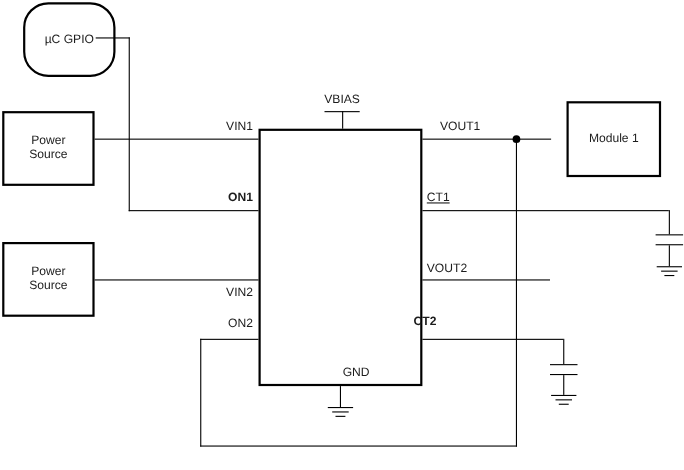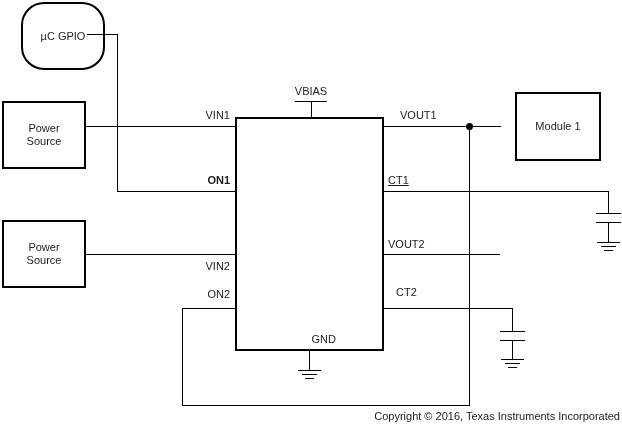--- a/index.html
+++ b/index.html
@@ -89,21 +89,21 @@
 
   
   <div class="pin-label pin-left" style="right:392px;top:109px;">VIN1</div>
   <div class="pin-label pin-left" style="right:392px;top:174px;font-weight:bold;">ON1</div>
   <div class="pin-label pin-left" style="right:392px;top:236px;margin-top:24px;">VIN2</div>
   <div class="pin-label pin-left" style="right:392px;top:288px;">ON2</div>
 
   <div class="pin-label" style="left:388px;top:109px;margin-left:12px;">VOUT1</div>
   <div class="pin-label" style="left:388px;top:174px;text-decoration:underline;">CT1</div>
   <div class="pin-label" style="left:388px;top:238px;">VOUT2</div>
-  <div class="pin-label" style="left:396px;top:286px;">CT2</div>
+  <div class="pin-label" style="left:376px;top:286px;font-weight:bold;">CT2</div>
 
   <div class="pin-label pin-center" style="left:283px;top:85px;width:56px;">VBIAS</div>
   <div class="pin-label pin-center" style="left:280px;top:333px;width:56px;text-align:right;">GND</div>
 
   
   <div class="group">
     <div class="wire h" style="left:295px;top:101px;width:32px;"></div>
     <div class="wire v" style="left:311px;top:101px;height:16px;"></div>
   </div>
 
@@ -157,15 +157,14 @@
 
   
   <div class="group">
     <div class="wire v" style="left:309px;top:351px;height:19px;"></div>
     <div class="wire h" style="left:298px;top:370px;width:23px;"></div>
     <div class="wire h" style="left:302px;top:374px;width:15px;"></div>
     <div class="wire h" style="left:305px;top:378px;width:9px;"></div>
   </div>
 
   
-  <div class="copyright">Copyright © 2016, Texas Instruments Incorporated</div>
 
 </div>
 
 </body></html>

